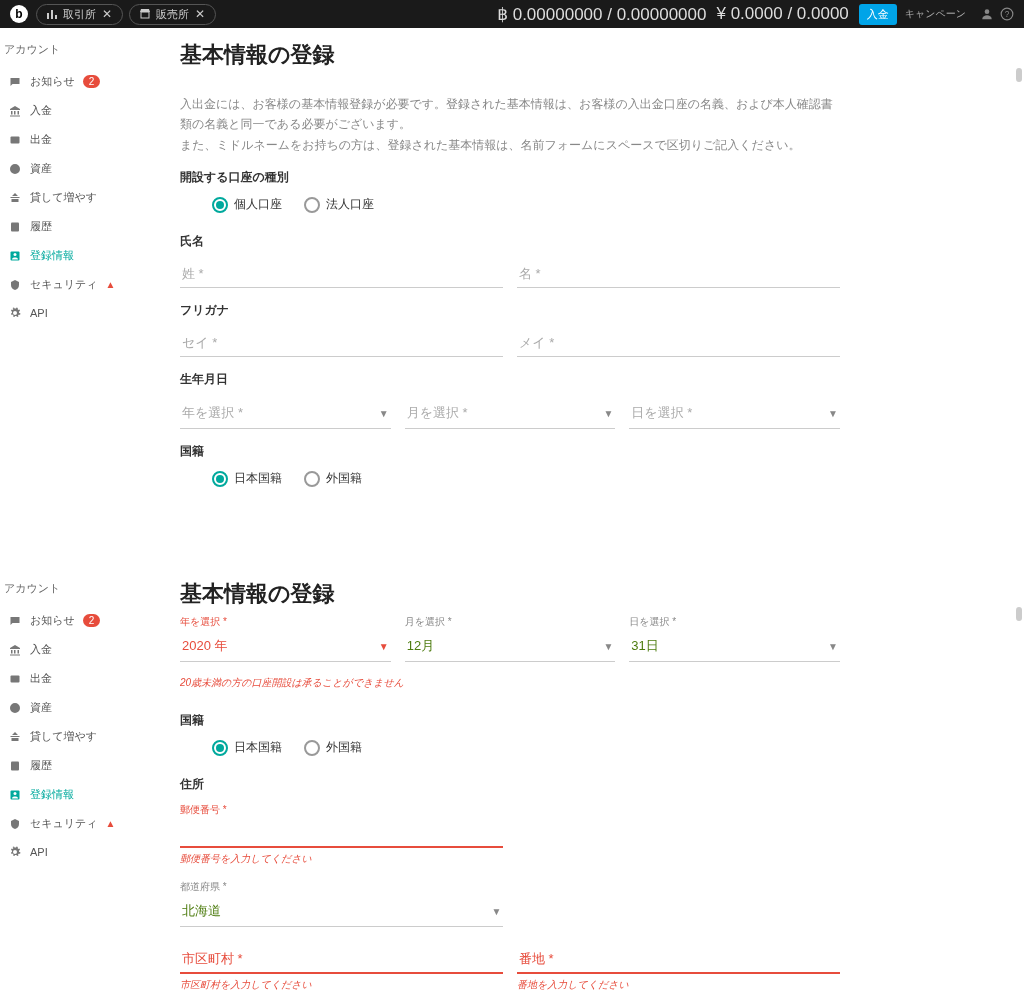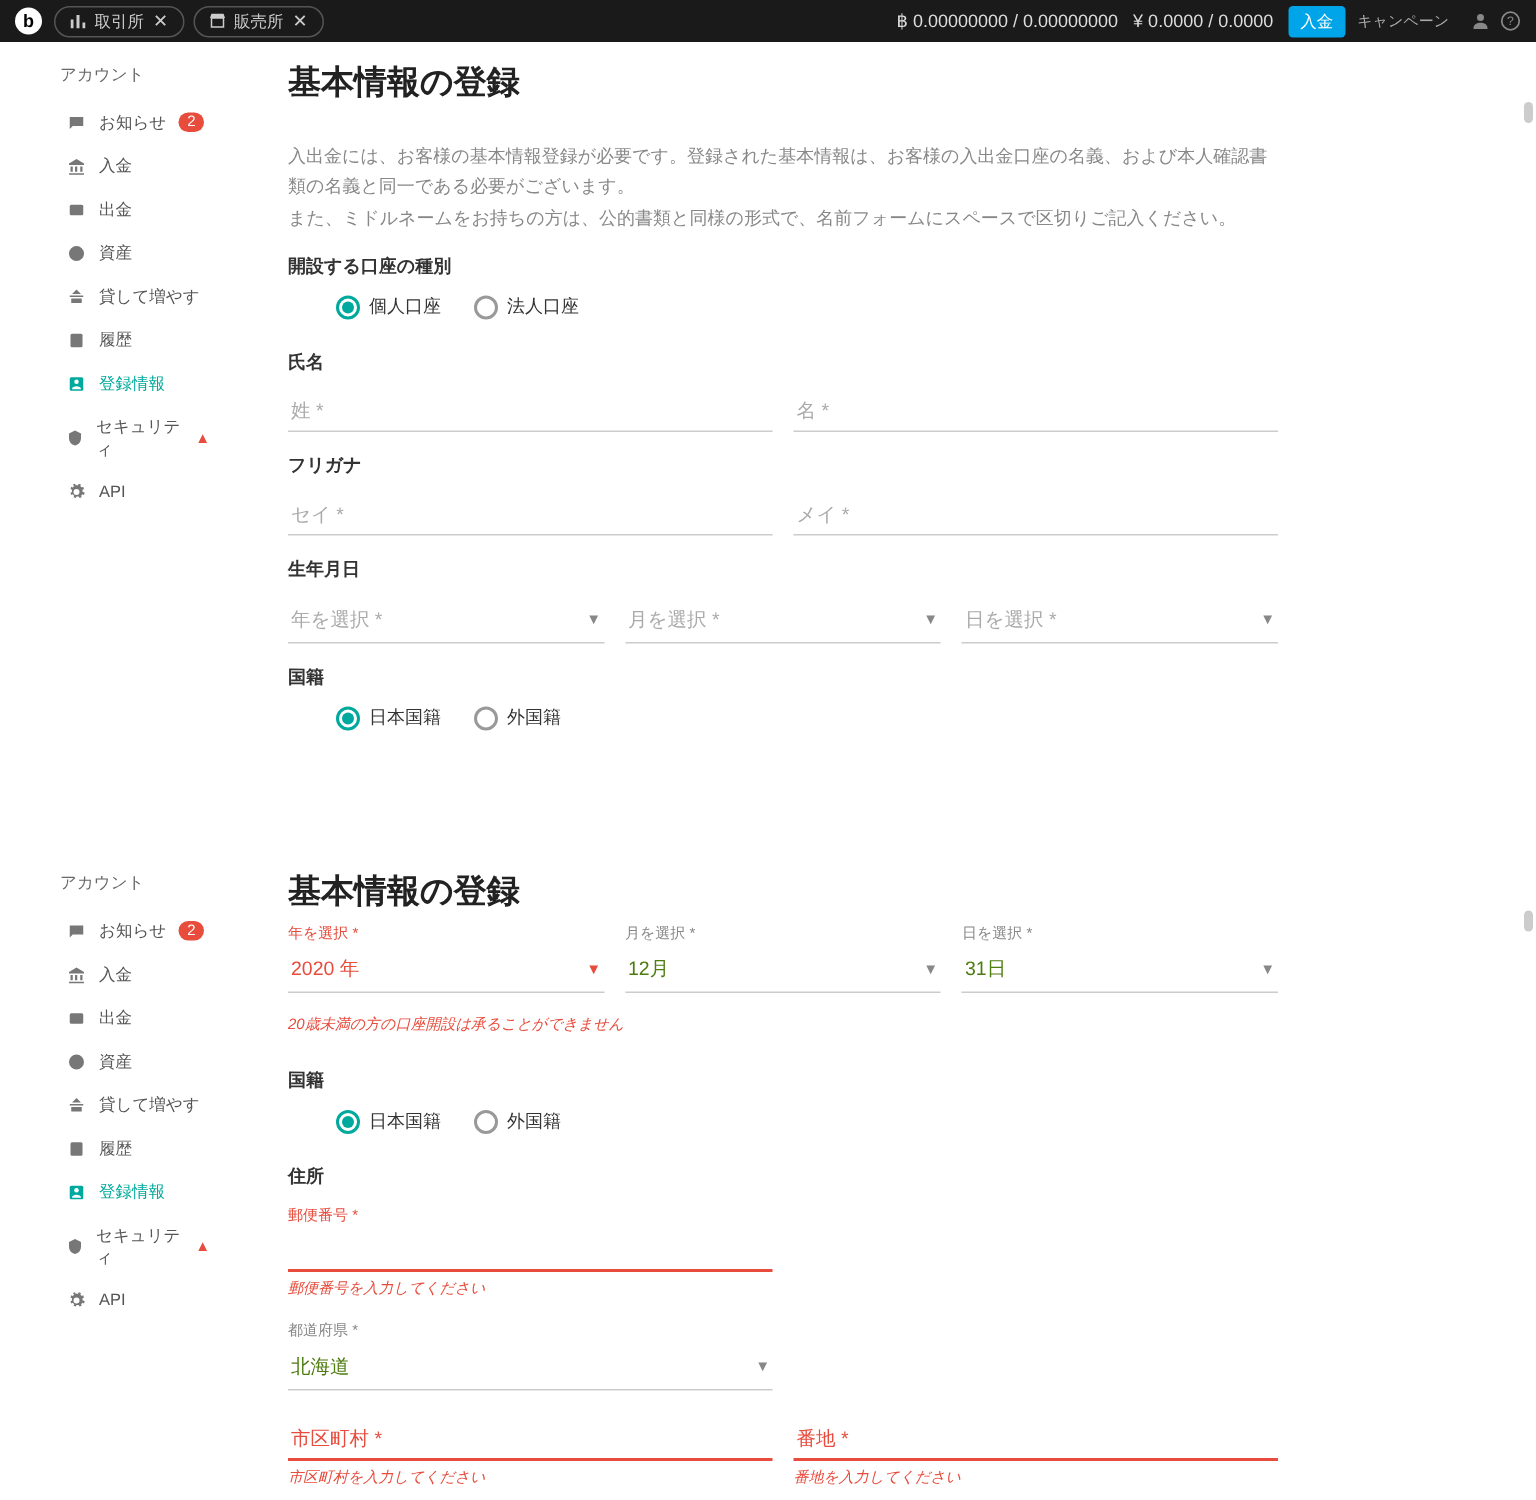--- a/index.html
+++ b/index.html
@@ -2,26 +2,26 @@
 <html><head>
 <meta charset="utf-8">
 <style>
 * { box-sizing: border-box; margin: 0; padding: 0; }
 body { font-family: -apple-system, "Hiragino Sans", "Meiryo", sans-serif; font-size: 12px; color: #333; background: #fff; }
 .topbar { background: #1a1a1a; height: 28px; display: flex; align-items: center; padding: 0 10px; color: #fff; }
 .logo { width: 18px; height: 18px; background: #fff; border-radius: 50%; display: flex; align-items: center; justify-content: center; color: #000; font-weight: bold; font-size: 12px; margin-right: 8px; }
 .nav-pill { border: 1px solid #555; border-radius: 12px; padding: 2px 10px; display: flex; align-items: center; gap: 6px; margin-right: 6px; font-size: 11px; color: #ccc; cursor: pointer; }
 .nav-pill .plus { font-size: 12px; }
 .spacer { flex: 1; }
-.balance { font-size: 12px; color: #ddd; margin-right: 10px; }
+.balance { font-size: 17px; color: #ddd; margin-right: 10px; }
 .deposit-btn { background: #00a4e8; color: #fff; padding: 3px 8px; border-radius: 3px; font-size: 11px; margin-right: 8px; cursor: pointer; }
 .top-link { font-size: 10px; color: #aaa; margin-right: 8px; cursor: pointer; }
 .top-icon { color: #888; font-size: 14px; margin-left: 6px; cursor: pointer; }
 .container { display: flex; }
-.sidebar { width: 160px; padding: 14px 28px; border-right: 0; margin-left: 12px; }
+.sidebar { width: 160px; padding: 14px 4px; border-right: 0; }
 .sidebar h4 { font-size: 11px; color: #666; font-weight: normal; margin-bottom: 10px; }
 .side-item { display: flex; align-items: center; gap: 8px; padding: 7px 4px; font-size: 11px; color: #555; cursor: pointer; }
 .side-item.active { color: #00a99d; }
 .side-item .ico { width: 14px; height: 14px; display: inline-flex; align-items: center; justify-content: center; color: #777; }
 .side-item.active .ico { color: #00a99d; }
 .badge { background: #e74c3c; color: #fff; border-radius: 8px; padding: 1px 6px; font-size: 10px; }
 .warn { color: #e74c3c; font-size: 10px; }
 .main { flex: 1; max-width: 700px; padding: 12px 20px 40px 20px; }
 .page-block { margin-bottom: 40px; }
 h1.title { font-size: 22px; font-weight: 600; color: #222; margin-bottom: 24px; }
@@ -174,21 +174,21 @@
         </span>
       <span>API</span>
     </div>
   </div>
 
   <div class="main">
     <div class="page-block">
       <h1 class="title">基本情報の登録</h1>
       <p class="intro">
         <span>入出金には、お客様の基本情報登録が必要です。登録された基本情報は、お客様の入出金口座の名義、および本人確認書類の名義と同一である必要がございます。</span><br>
-        <span>また、ミドルネームをお持ちの方は、公的書類と同様の形式で、名前フォームにスペースで区切りご記入ください。</span>
+        <span>また、ミドルネームをお持ちの方は、登録された基本情報は、名前フォームにスペースで区切りご記入ください。</span>
       </p>
 
       <div class="section-label">開設する口座の種別</div>
       <div class="radio-row">
         <div class="radio">
             <span class="radio-circle checked"></span>
             <span>個人口座</span>
           </div>
         <div class="radio">
             <span class="radio-circle"></span>

